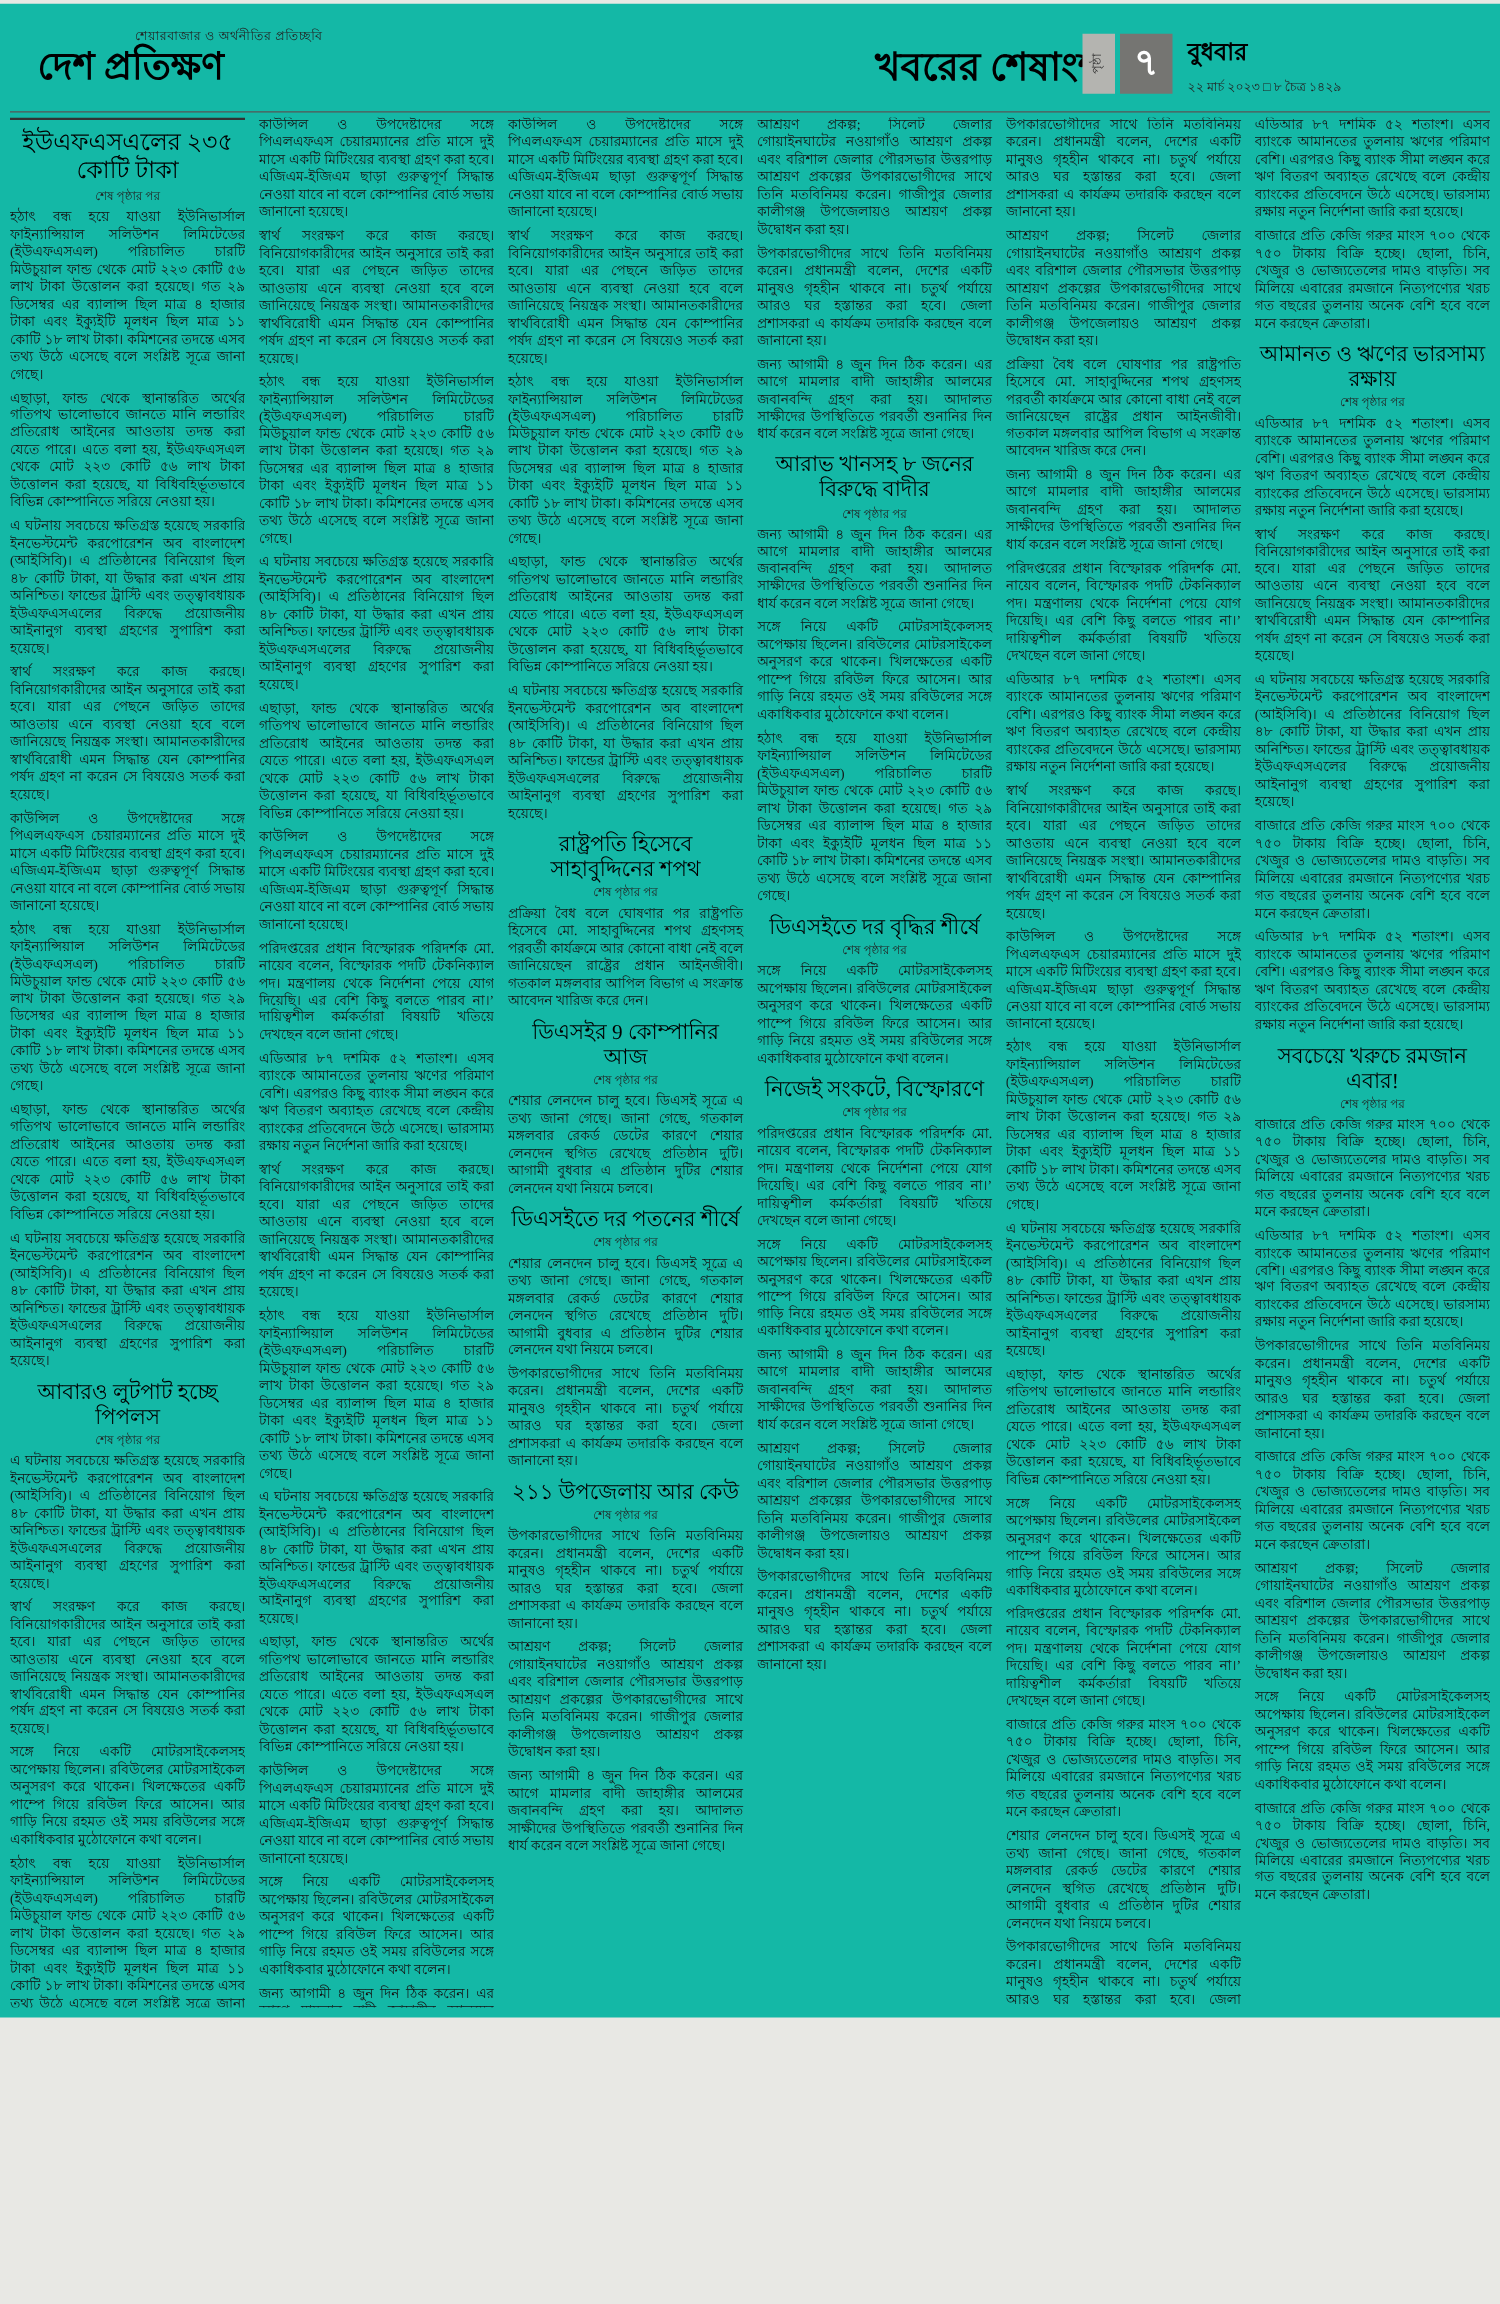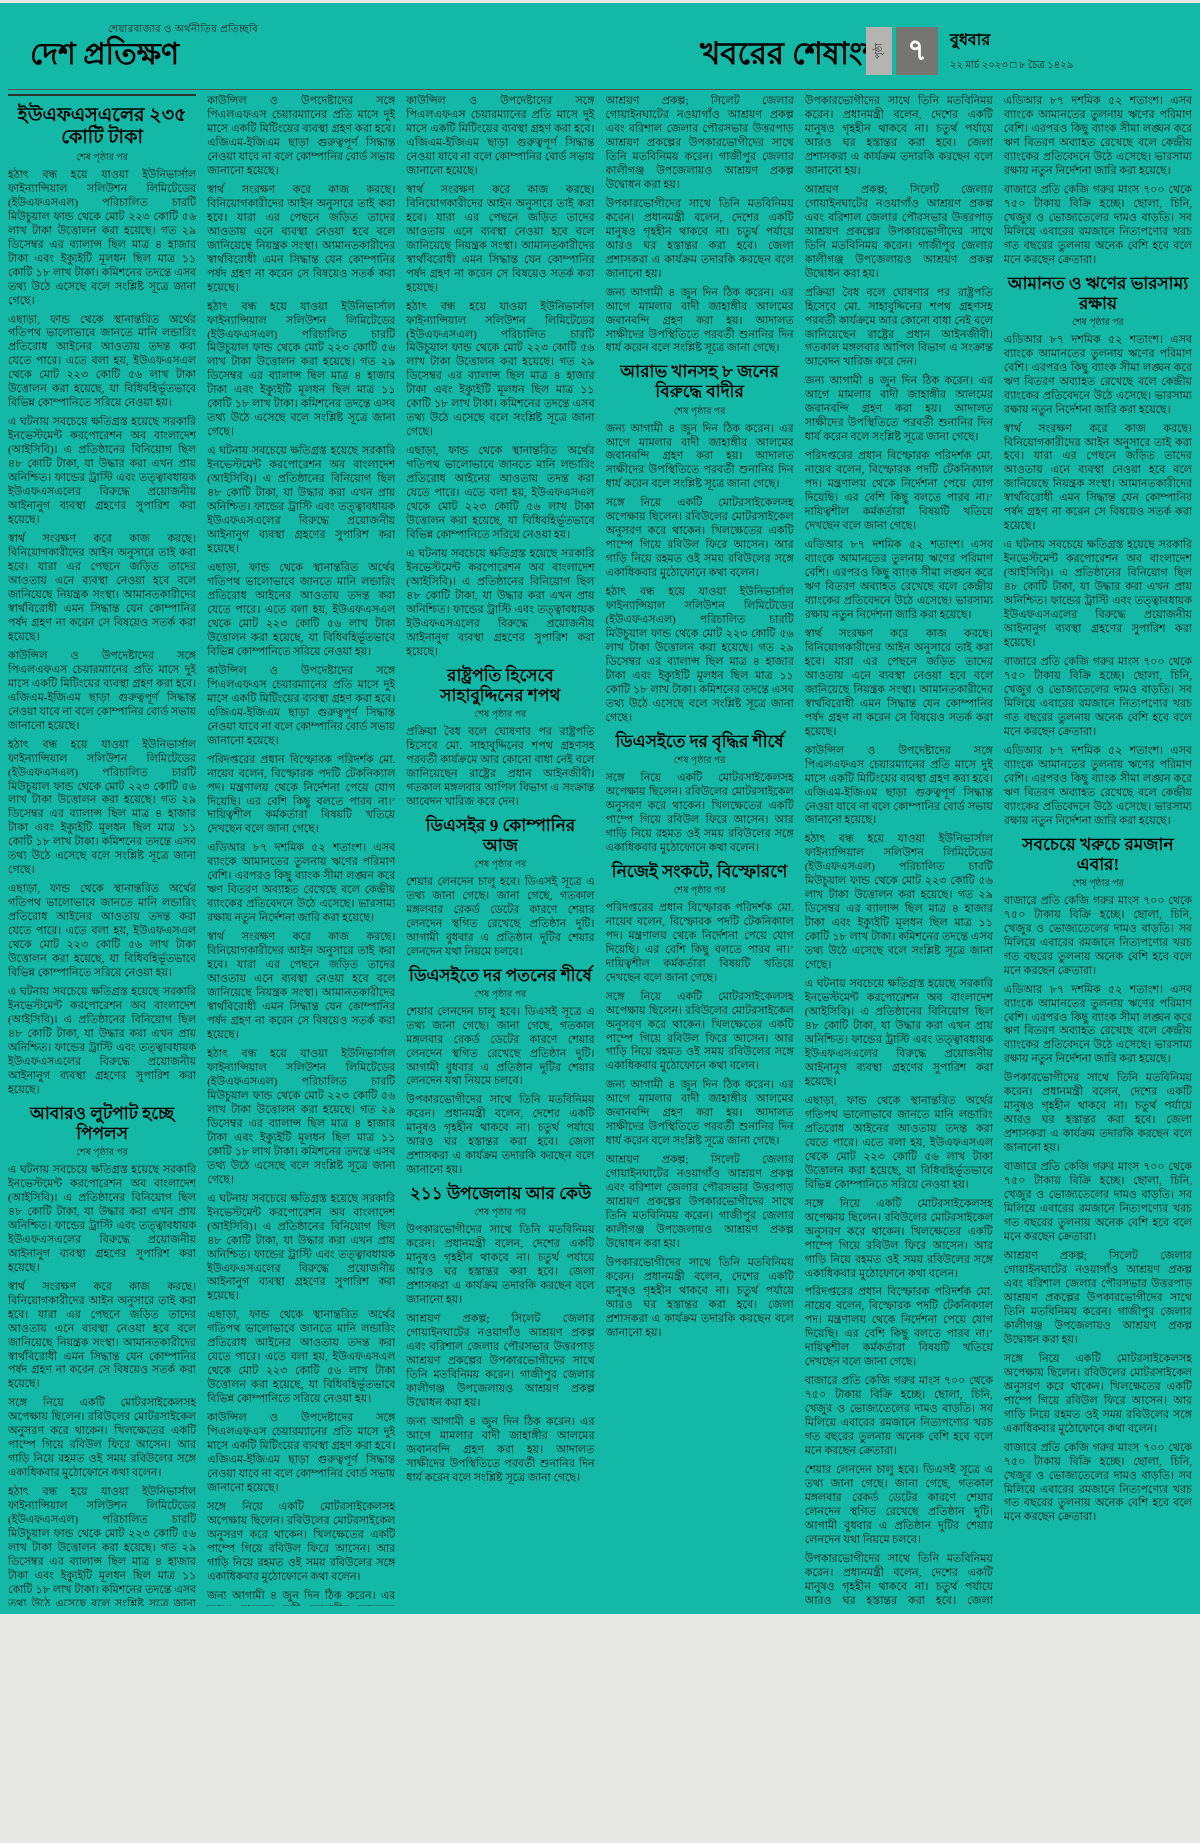--- a/index.html
+++ b/index.html
@@ -16,32 +16,32 @@
   .masthead .title { font-size:30px; font-weight:bold; color:#000; line-height:1.05;
     font-family:"Liberation Serif", serif; }
   .sect-title { position:absolute; left:700px; top:26px; font-size:31px; font-weight:bold; color:#000; }
   .pgbox-label { position:absolute; left:866px; top:24px; width:26px; height:48px;
     background:#b4b4b0; color:#333; font-size:10px; display:flex; align-items:center; justify-content:center;
     writing-mode:vertical-rl; transform:rotate(180deg); }
   .pgbox-num { position:absolute; left:896px; top:24px; width:42px; height:48px;
     background:#757572; color:#fff; font-size:30px; font-weight:bold;
     display:flex; align-items:center; justify-content:center; }
   .daydate { position:absolute; left:950px; top:24px; }
-  .daydate .day { font-size:16px; font-weight:bold; color:#000; }
+  .daydate .day { font-size:19px; font-weight:bold; color:#000; }
   .daydate .date { font-size:10px; color:#222; margin-top:3px; }
   
   .columns {
     position:absolute; left:8px; right:8px; top:86px; bottom:8px;
     border-top:1px solid #555; padding-top:4px;
     display:flex; gap:11px; overflow:hidden;
   }
   .col { flex:1 1 0; overflow:hidden; }
   .para { font-size:11px; line-height:1.27; text-align:justify; margin-bottom:5px; color:#141414;
     word-break:break-word; }
-  .headline { font-size:17px; font-weight:bold; text-align:center; line-height:1.18;
+  .headline { font-size:17px; font-weight:normal; text-align:center; line-height:1.18;
     margin:7px 0 1px 0; color:#000; }
   .headline.lg { font-size:19px; }
   .headline.ruled { border-top:2px solid #333; padding-top:8px; margin-top:0; }
   .continued { font-size:9.5px; font-weight:normal; text-align:center; margin-bottom:3px; color:#222; }
 </style>
 </head>
 <body>
 
 <div class="page">
 

